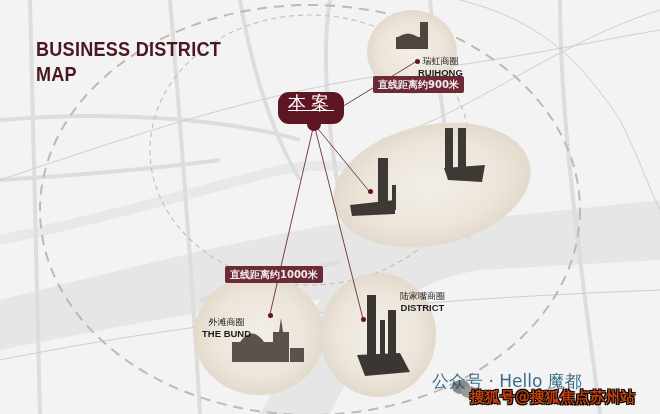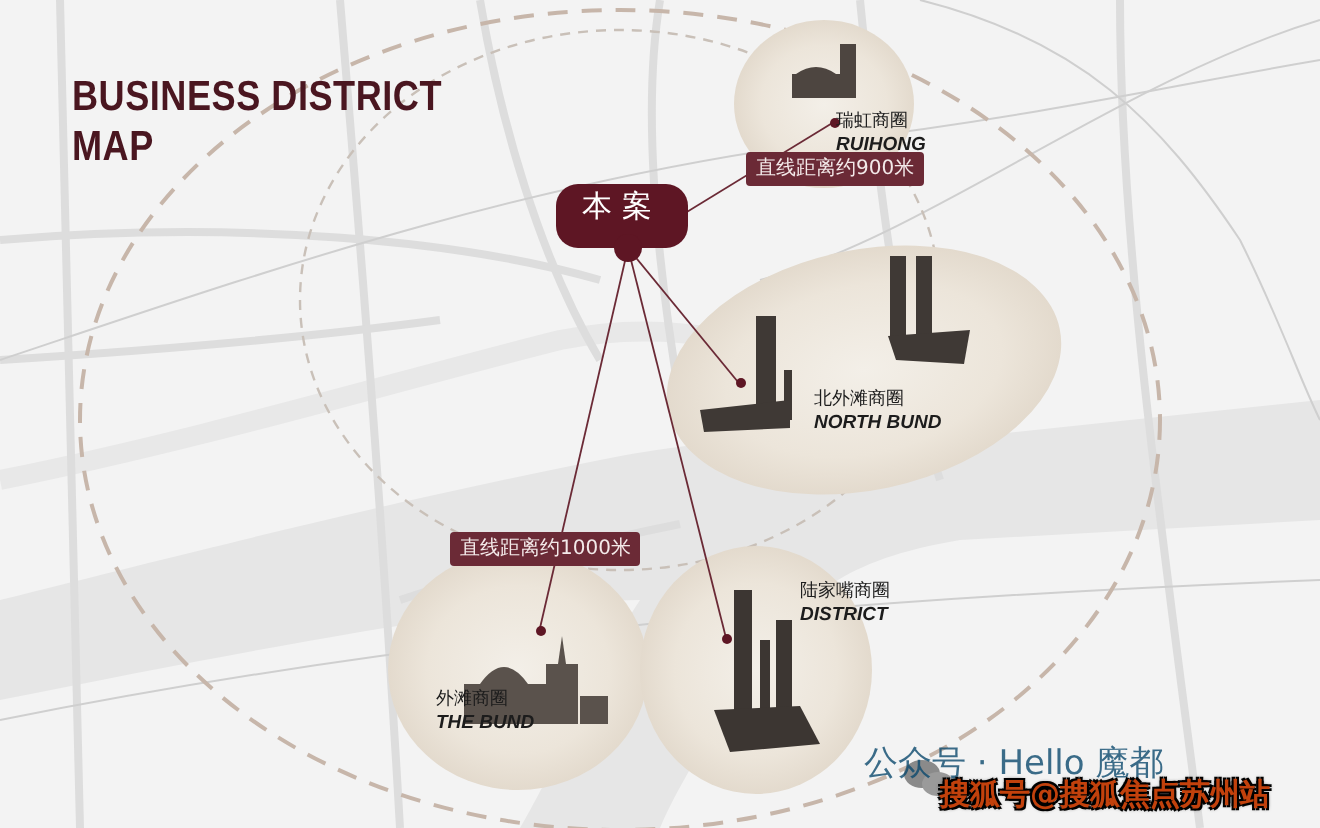--- a/index.html
+++ b/index.html
@@ -1,25 +1,25 @@
 <!DOCTYPE html>
 <html><head>
 <meta charset="utf-8">
 <style>
   html, body { margin:0; padding:0; }
   body { width:660px; height:414px; overflow:hidden; background:#f4f4f4; font-family:"Liberation Sans", sans-serif; }
   .map { position:relative; width:660px; height:414px; background:#f3f3f3; overflow:hidden; }
   .map svg.base { position:absolute; left:0; top:0; }
   .title { position:absolute; left:36px; top:36px; color:#4a1620; font-family:"Liberation Sans", sans-serif; font-weight:bold; font-size:21px; line-height:25px; letter-spacing:0.3px; transform:scaleX(0.86); transform-origin:left top; }
   .title div { white-space:nowrap; }
-  .tag { position:absolute; background:#6b2a36; color:#f3e9e9; font-size:10px; line-height:15px; padding:1px 5px; border-radius:2px; white-space:nowrap; font-family:"DejaVu Sans", sans-serif; }
-  .pin { position:absolute; left:278px; top:92px; width:66px; height:32px; background:#5e1624; border-radius:11px; color:#fff; font-size:15px; line-height:22px; text-align:center; letter-spacing:5px; font-family:"DejaVu Sans", sans-serif; }
+  .tag { position:absolute; background:#6b2a36; color:#f3e9e9; font-size:10px; line-height:15px; padding:1px 5px; border-radius:2px; white-space:nowrap; font-family:"DejaVu Sans", sans-serif;font-weight:bold; }
+  .pin { position:absolute; left:278px; top:92px; width:66px; height:32px; background:#5e1624; border-radius:11px; color:#fff; font-size:18px; line-height:22px; text-align:center; letter-spacing:5px; font-family:"DejaVu Sans", sans-serif;text-decoration:underline; }
   .pin-dot { position:absolute; left:307px; top:117px; width:14px; height:14px; border-radius:50%; background:#5e1624; }
-  .label { position:absolute; color:#1c1c1c; font-size:9px; line-height:11px; font-family:"DejaVu Sans", sans-serif; }
-  .label .en { font-weight:bold; font-size:9.5px; font-family:"Liberation Sans", sans-serif;font-style:italic; }
+  .label { position:absolute; text-align:center; color:#1c1c1c; font-size:9px; line-height:11px; font-family:"DejaVu Sans", sans-serif; }
+  .label .en { font-weight:bold; font-size:9.5px; font-family:"Liberation Sans", sans-serif; }
   .dot { position:absolute; width:5px; height:5px; border-radius:50%; background:#5e1624; }
   .watermark { position:absolute; left:470px; top:388px; color:#c2410c; font-size:15px; font-weight:bold; font-family:"DejaVu Sans", sans-serif; text-shadow:0 0 2px #000,1px 1px 0 #000,-1px -1px 0 #000,1px -1px 0 #000,-1px 1px 0 #000; white-space:nowrap; }
   .wm-faint { position:absolute; left:432px; top:370px; color:#0c4a6e; font-size:17px; font-family:"DejaVu Sans", sans-serif; white-space:nowrap; opacity:0.8; }
   .wechat { position:absolute; left:451px; top:378px; width:28px; height:22px; }
 </style>
 </head>
 <body>
 
 <div class="map">
   <svg class="base" width="660" height="414" viewBox="0 0 660 414">
@@ -111,27 +111,23 @@
   <div class="pin-dot"></div>
 
   <div class="dot" style="left:415px;top:59px;"></div>
   <div class="label" style="left:418px;top:56px;">
     <div>瑞虹商圈</div>
     <div class="en">RUIHONG</div>
   </div>
   <div class="tag" style="left:373px;top:76px;">直线距离约900米</div>
 
   <div class="dot" style="left:368px;top:189px;"></div>
-  <div class="label" style="left:407px;top:195px;">
-    <div>北外滩商圈</div>
-    <div class="en">NORTH BUND</div>
-  </div>
 
   <div class="dot" style="left:268px;top:313px;"></div>
-  <div class="label" style="left:218px;top:317px;margin-top:28px;">
+  <div class="label" style="left:202px;top:317px;">
     <div>外滩商圈</div>
     <div class="en">THE BUND</div>
   </div>
   <div class="tag" style="left:225px;top:266px;">直线距离约1000米</div>
 
   <div class="dot" style="left:361px;top:317px;"></div>
   <div class="label" style="left:400px;top:291px;">
     <div>陆家嘴商圈</div>
     <div class="en">DISTRICT</div>
   </div>

